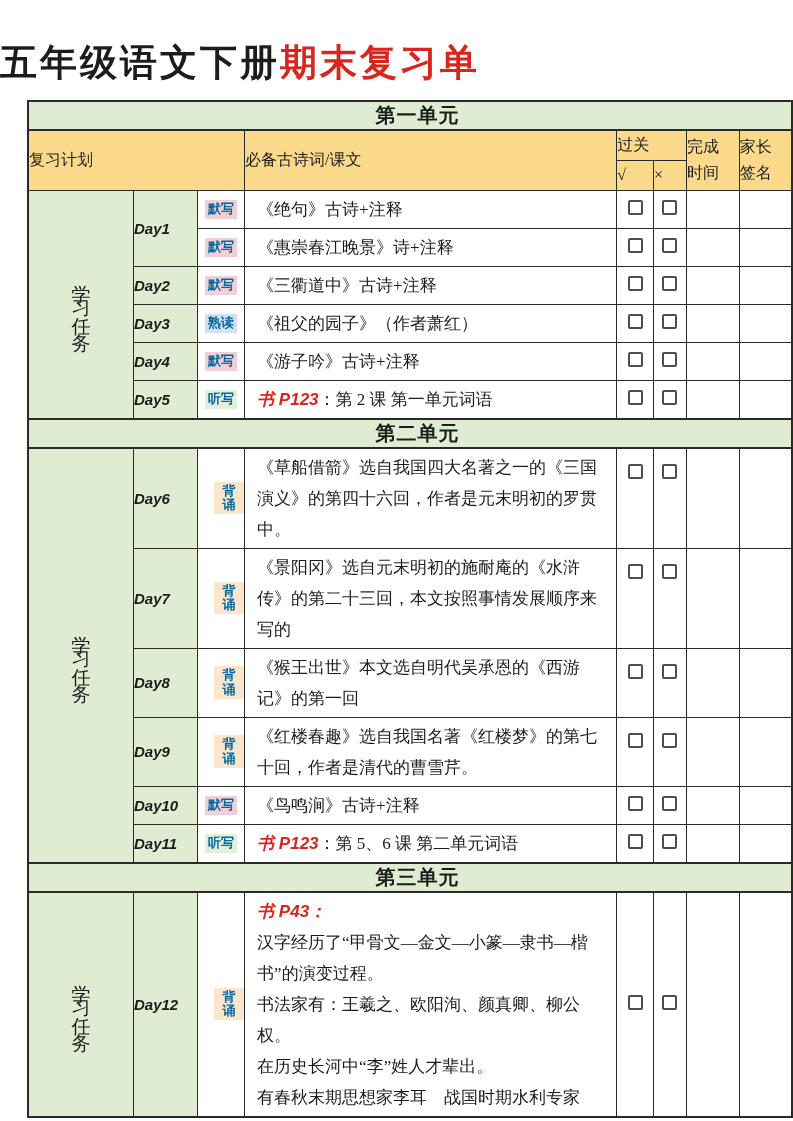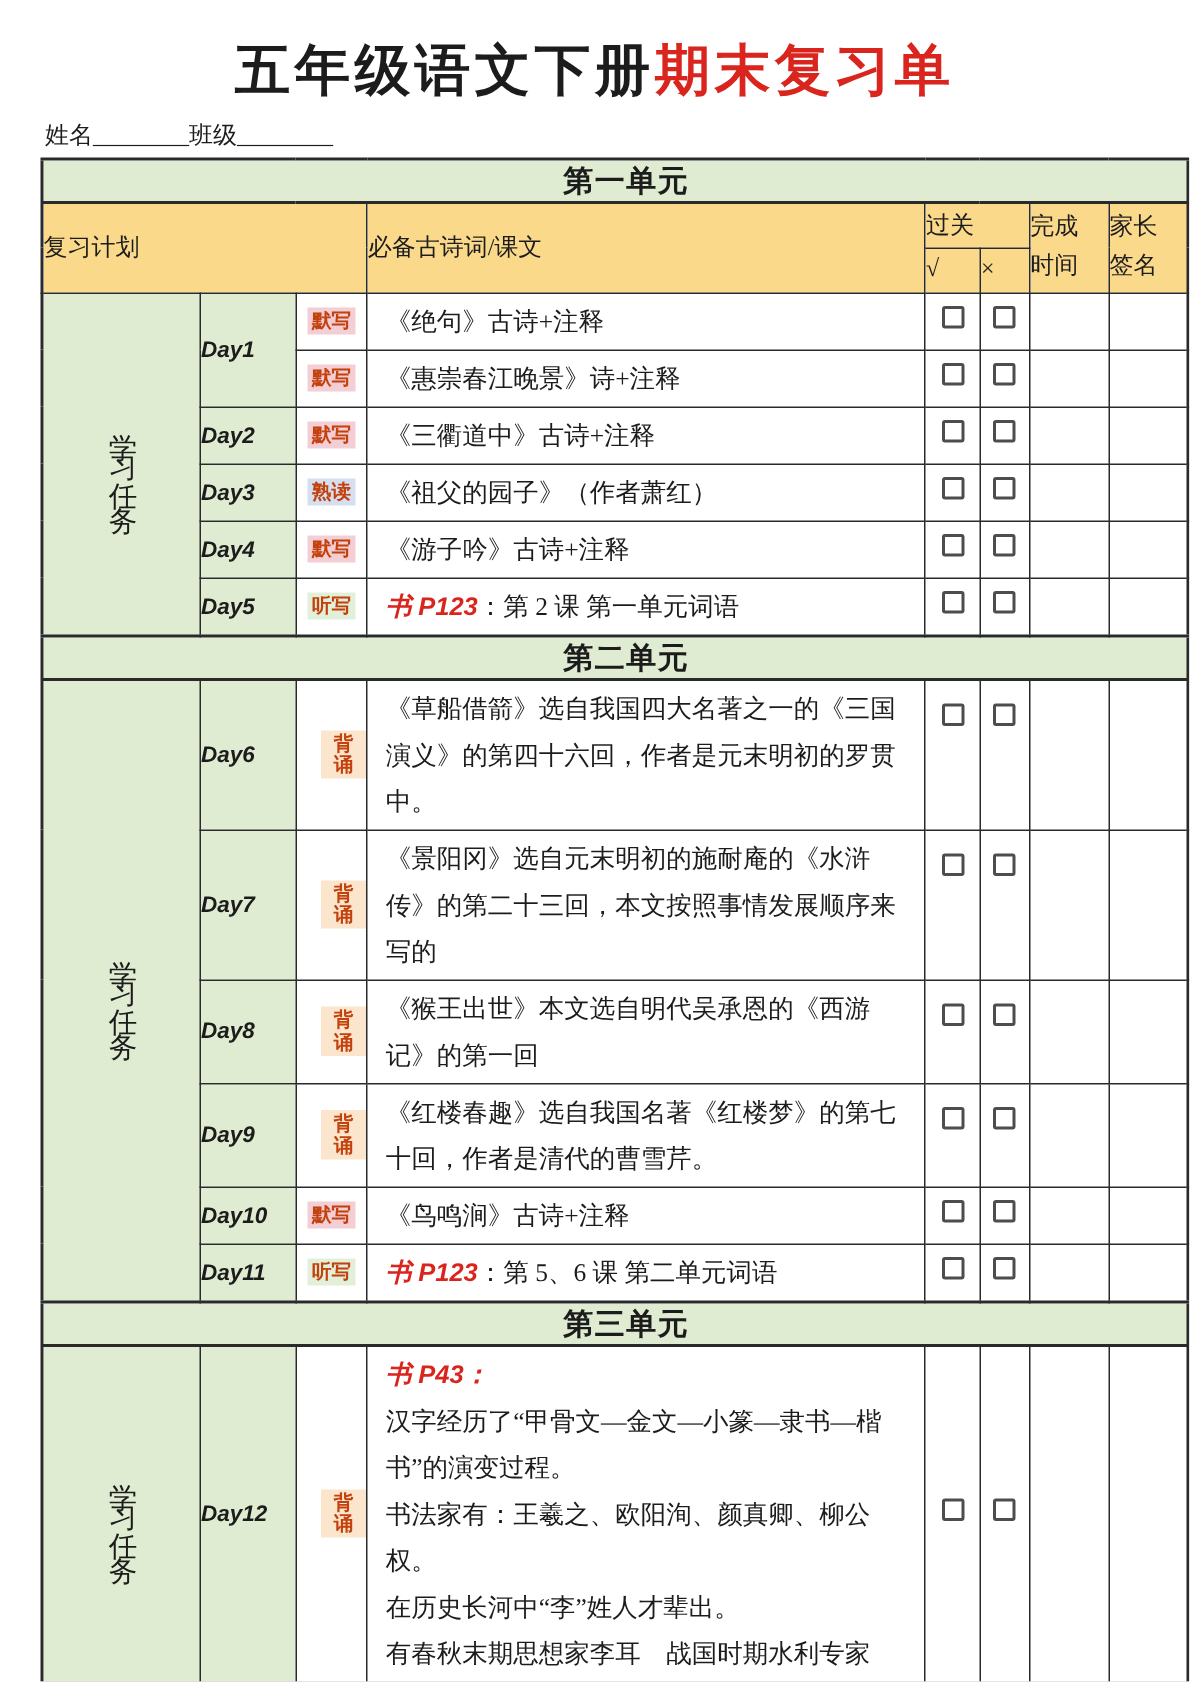--- a/index.html
+++ b/index.html
@@ -4,41 +4,41 @@
 <style>
   :root{
     --accent-red:#d9251d; --section-green:#dfecd1; --header-orange:#fbd98b;
     --tag-pink:#f3ced4; --tag-blue:#d6dfef; --tag-green:#e2efd9; --tag-tan:#fce5cd;
     --border-dark:#2a2a2a;
   }
   *{box-sizing:border-box;margin:0;padding:0;}
   html,body{background:#fff;}
   .page{width:793px;height:1121px;background:#fff;overflow:hidden;
         font-family:"Liberation Serif","DejaVu Serif",serif;color:#1c1c1c;}
-  .title{ text-align:center;margin-top:22px;font-size:37px;font-weight:700;letter-spacing:3px;}
+  .title{ text-align:left;margin-top:38px;font-size:37px;font-weight:700;letter-spacing:3px;}
   .title .red{color:var(--accent-red);}
   .meta{display:flex;justify-content:space-between;align-items:flex-end;
         padding:0 28px 0 30px;margin-top:8px;font-size:16px;}
   table{border-collapse:collapse;table-layout:fixed;margin:4px auto 0 27px;
         border:2px solid var(--border-dark);}
   td{border:1px solid var(--border-dark);vertical-align:middle;overflow:hidden;}
   tr.section td{background:var(--section-green);text-align:center;font-weight:700;
         font-size:20px;height:28px;letter-spacing:1px;border-top-width:2px;border-bottom-width:2px;padding-left:15px;}
   tr.thead td{background:var(--header-orange);font-size:16px;height:30px;}
   td.twoline{white-space:pre-line;line-height:26px;}
   td.mark{font-size:17px;}
   td.side{background:var(--section-green);text-align:center;}
   .vert{writing-mode:vertical-rl;text-orientation:upright;font-size:19px;
         letter-spacing:0.85em;display:inline-block;}
   td.day{background:var(--section-green);text-align:left;
         font-family:"Liberation Sans","DejaVu Sans",sans-serif;
         font-style:italic;font-weight:700;font-size:15px;}
   td.tagcell{text-align:center;}
   .tag{display:inline-block;font-size:13px;font-weight:700;padding:2px 3px;line-height:1.1;
-       font-family:"Liberation Sans","DejaVu Sans",sans-serif;color:#c2410c;}
+       font-family:"Liberation Sans","DejaVu Sans",sans-serif;color:#0369a1;}
   .t-pink{background:var(--tag-pink);} .t-blue{background:var(--tag-blue);}
   .t-green{background:var(--tag-green);} .t-tan{background:var(--tag-tan);margin-left:16px;}
   td.content{padding:3px 8px 3px 12px;font-size:17px;line-height:31px;text-align:left;}
   .red-b{color:var(--accent-red);font-weight:700;
        font-family:Liberation Sans, sans-serif;font-style:italic;}
   td.content .plain{font-style:normal;}
   td.chk{text-align:center;}
   .checkbox{display:inline-block;width:15px;height:15px;border:2px solid #4d4d4d;
         border-radius:2px;background:#fff;}
   tr.r-s td{height:33px;}
@@ -48,21 +48,20 @@
   tr.r-day11 td{height:30px;}
 </style>
 </head>
 <body>
 
 <div class="page">
 
   <div class="title"><span>五年级语文下册</span><span class="red">期末复习单</span></div>
 
   <div class="meta">
-    <span>姓名________班级________</span>
   </div>
 
   <table>
     <colgroup>
       <col style="width:47px">
         <col style="width:65px">
         <col style="width:48px">
       <col style="width:390px">
         <col style="width:38px">
         <col style="width:34px">

